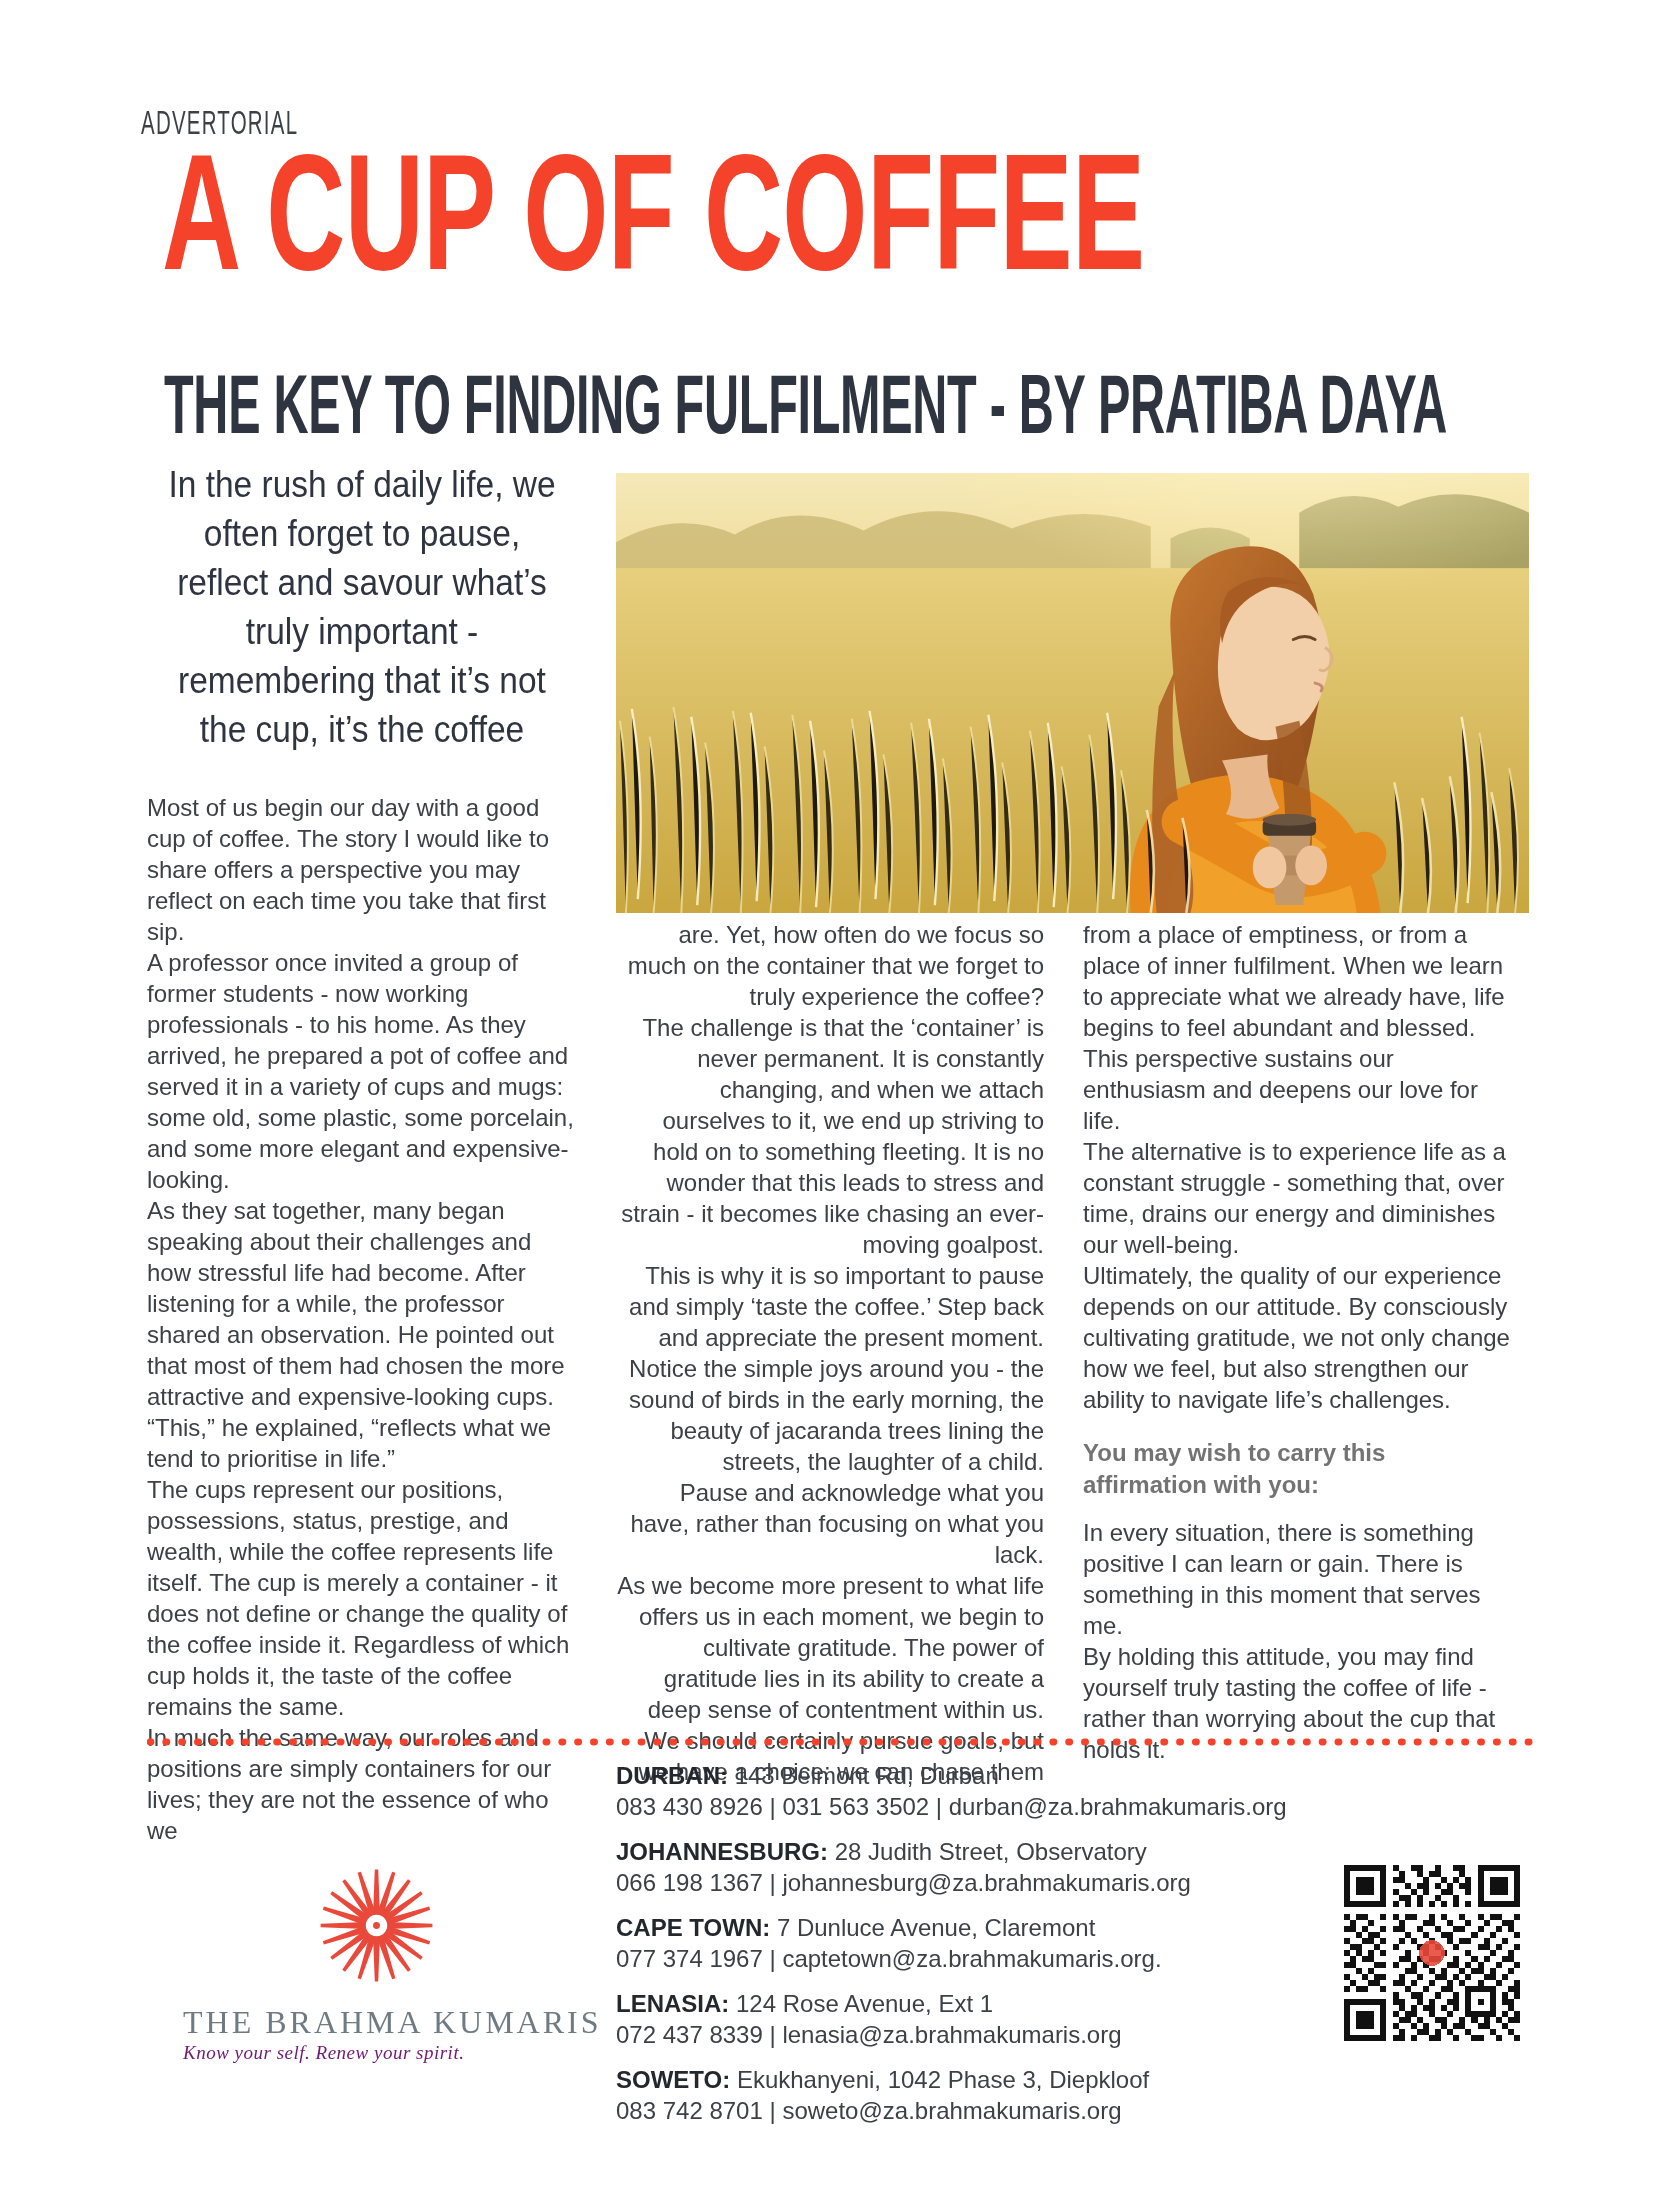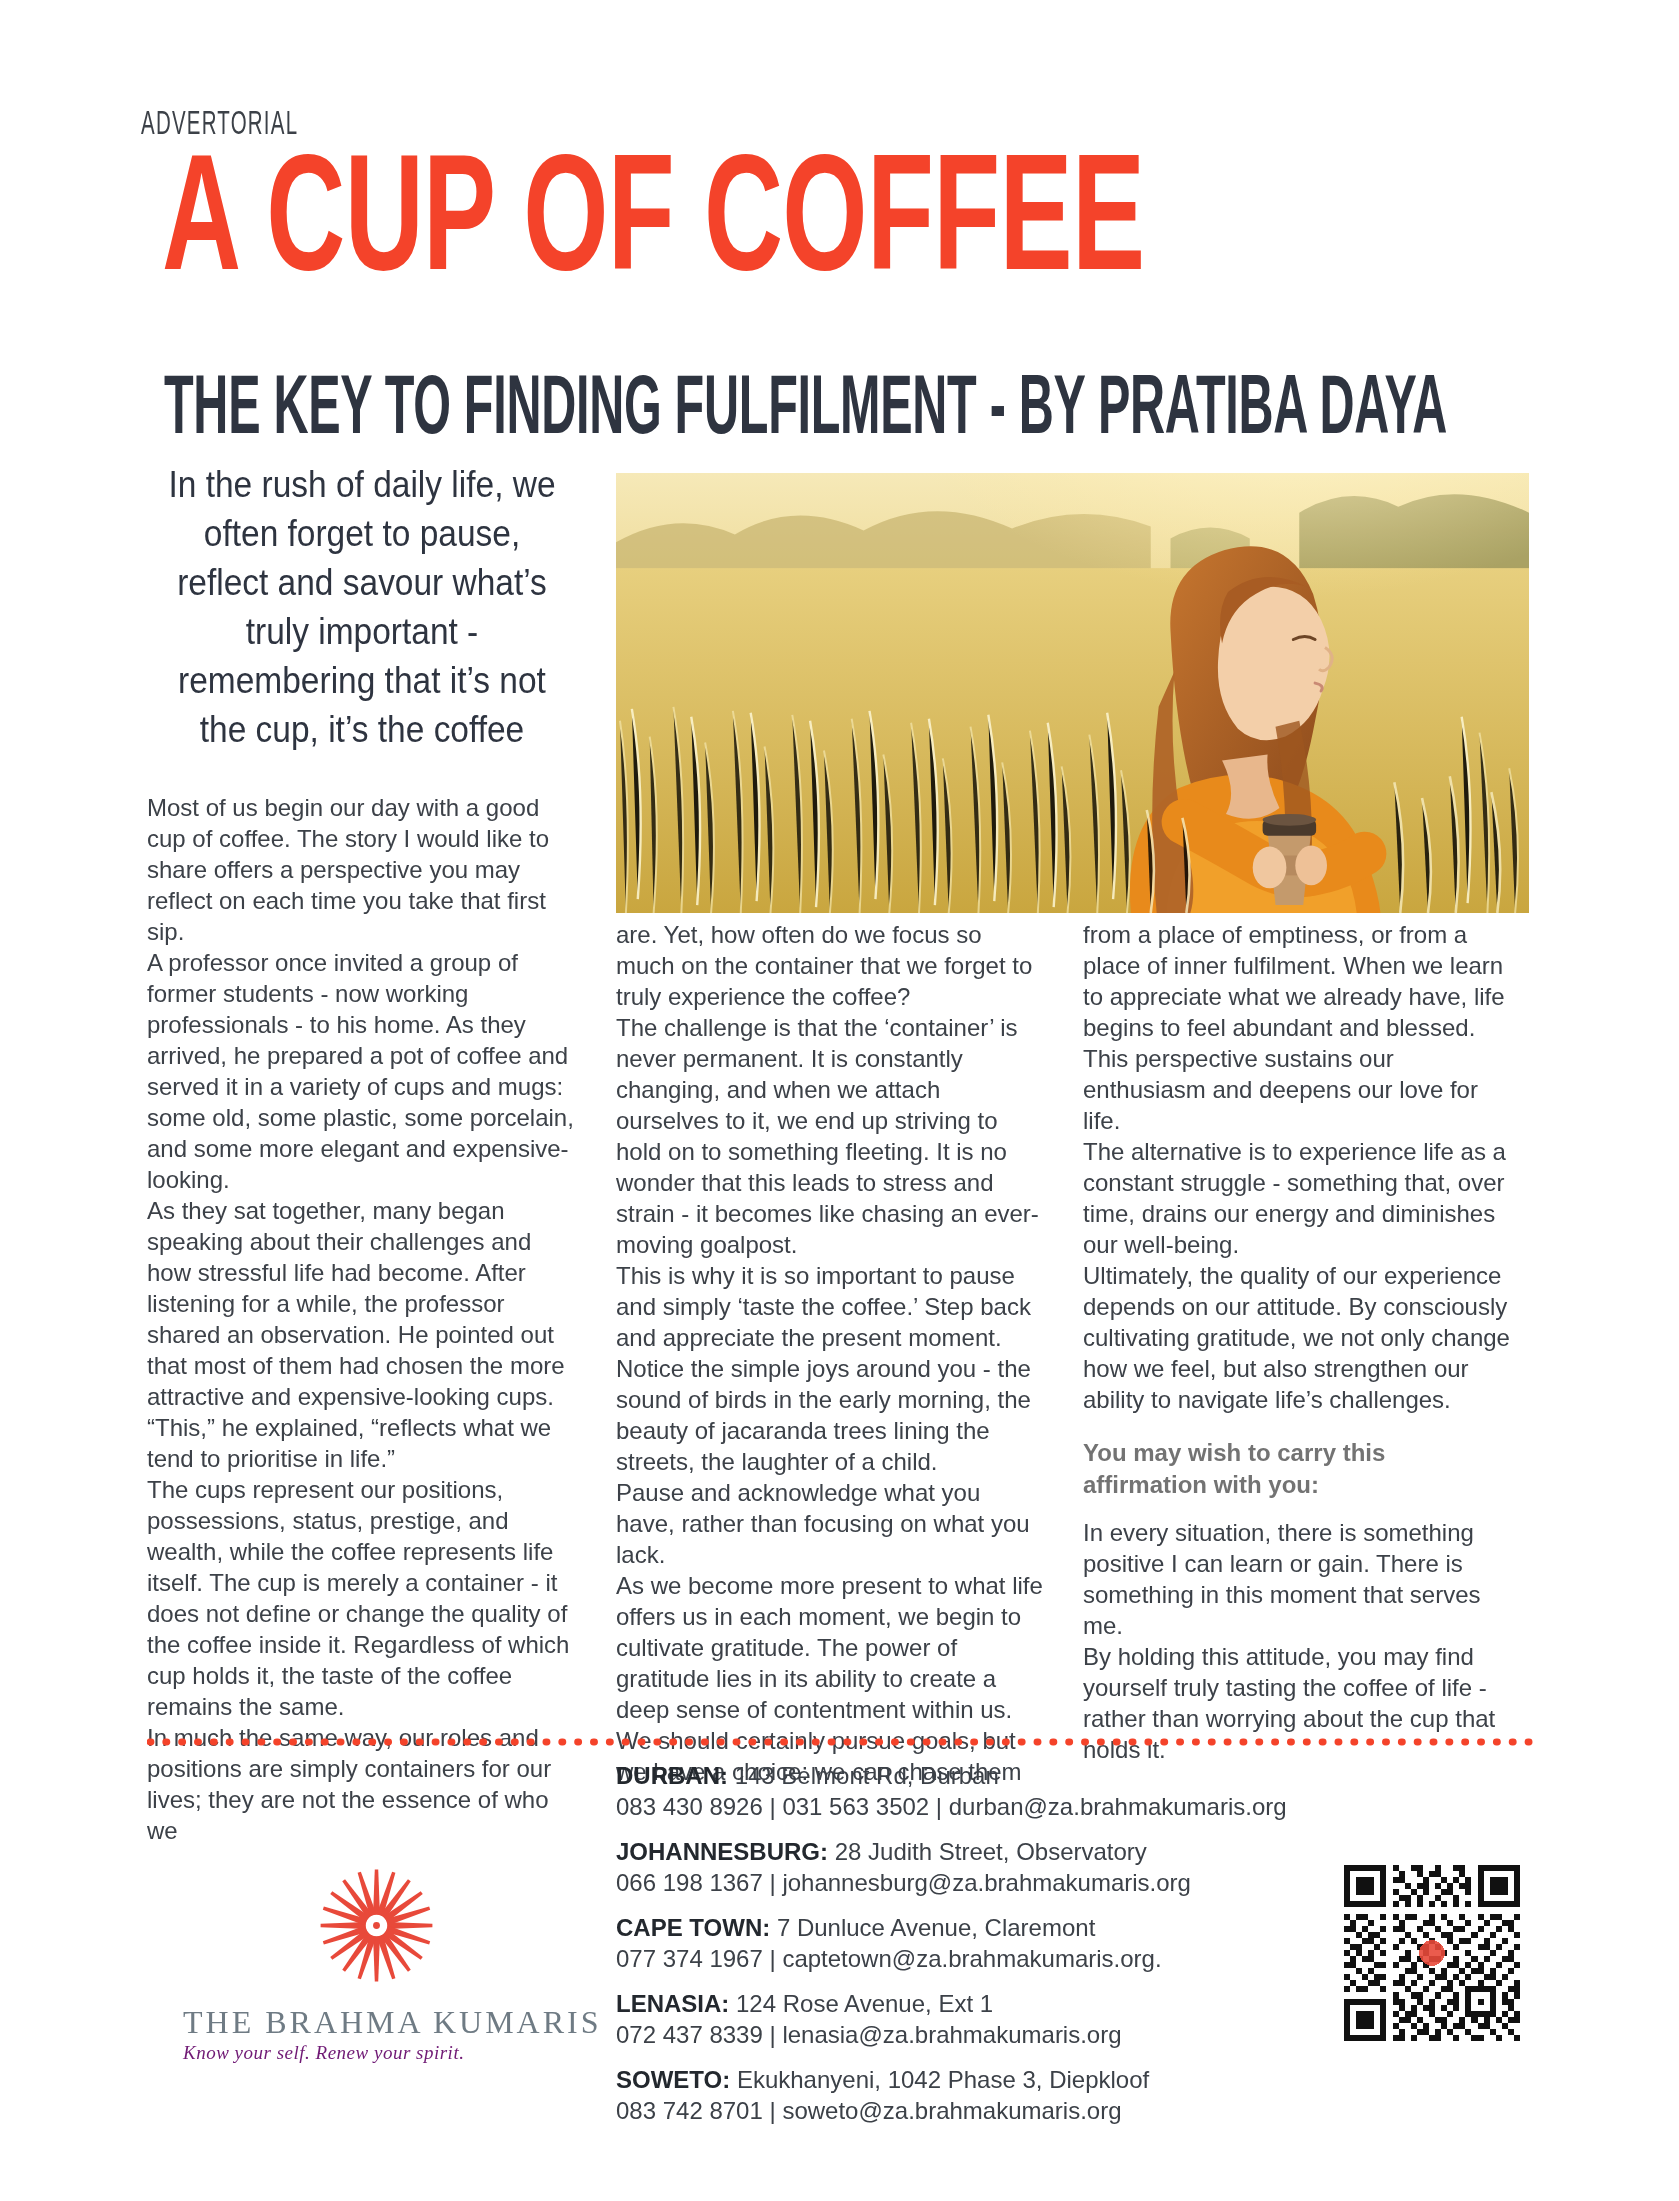--- a/index.html
+++ b/index.html
@@ -95,21 +95,21 @@
   .col {
     position: absolute;
     font-size: 24px;
     line-height: 31px;
     color: #3c4148;
     width: 428px;
     text-align: left;
   }
   .col p { margin: 0; }
   #col1 { left: 147px; top: 792px; }
-  #col2 { left: 616px; top: 919px; }
+  #col2 { left: 616px; top: 919px; text-align: right; }
   #col3 { left: 1083px; top: 919px; }
 
   .affirm-head {
     color: #737373;
     font-weight: 700;
     margin-top: 22px !important;
     margin-bottom: 16px !important;
     line-height: 32px;
   }
 

